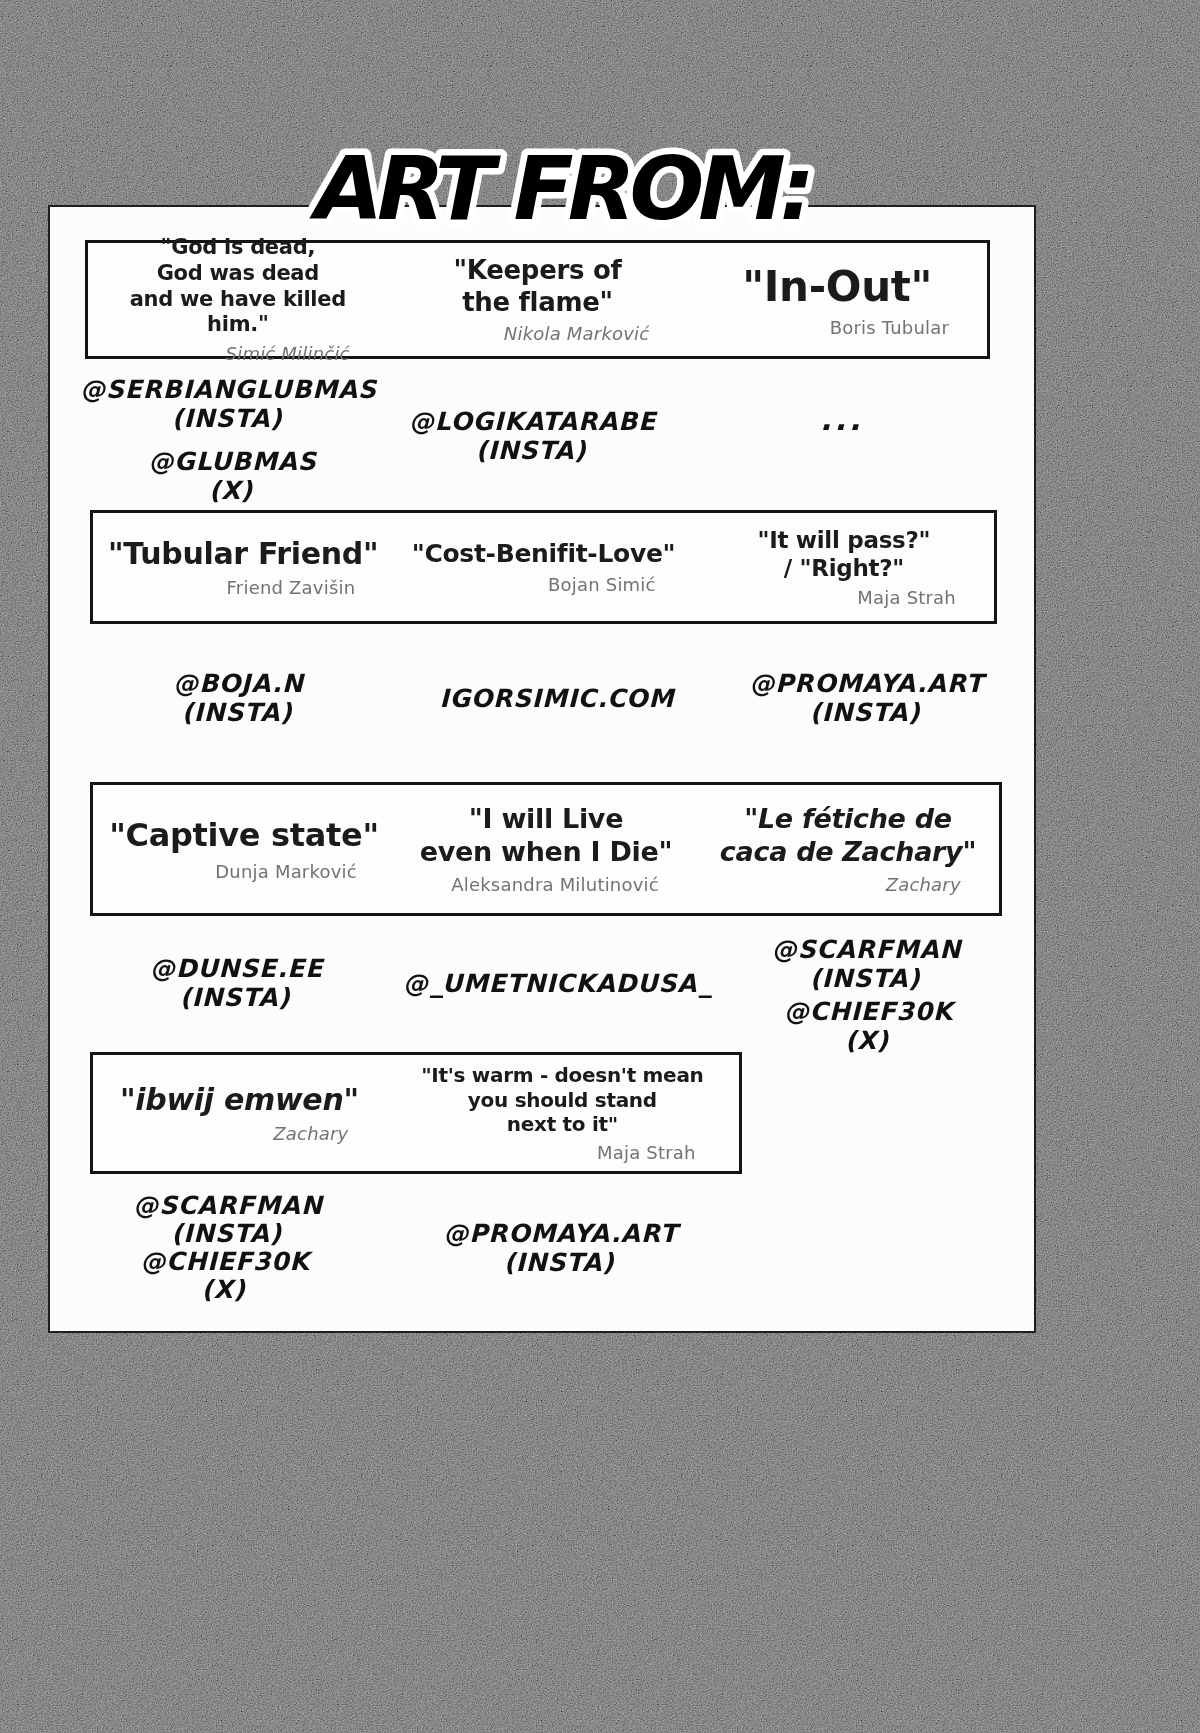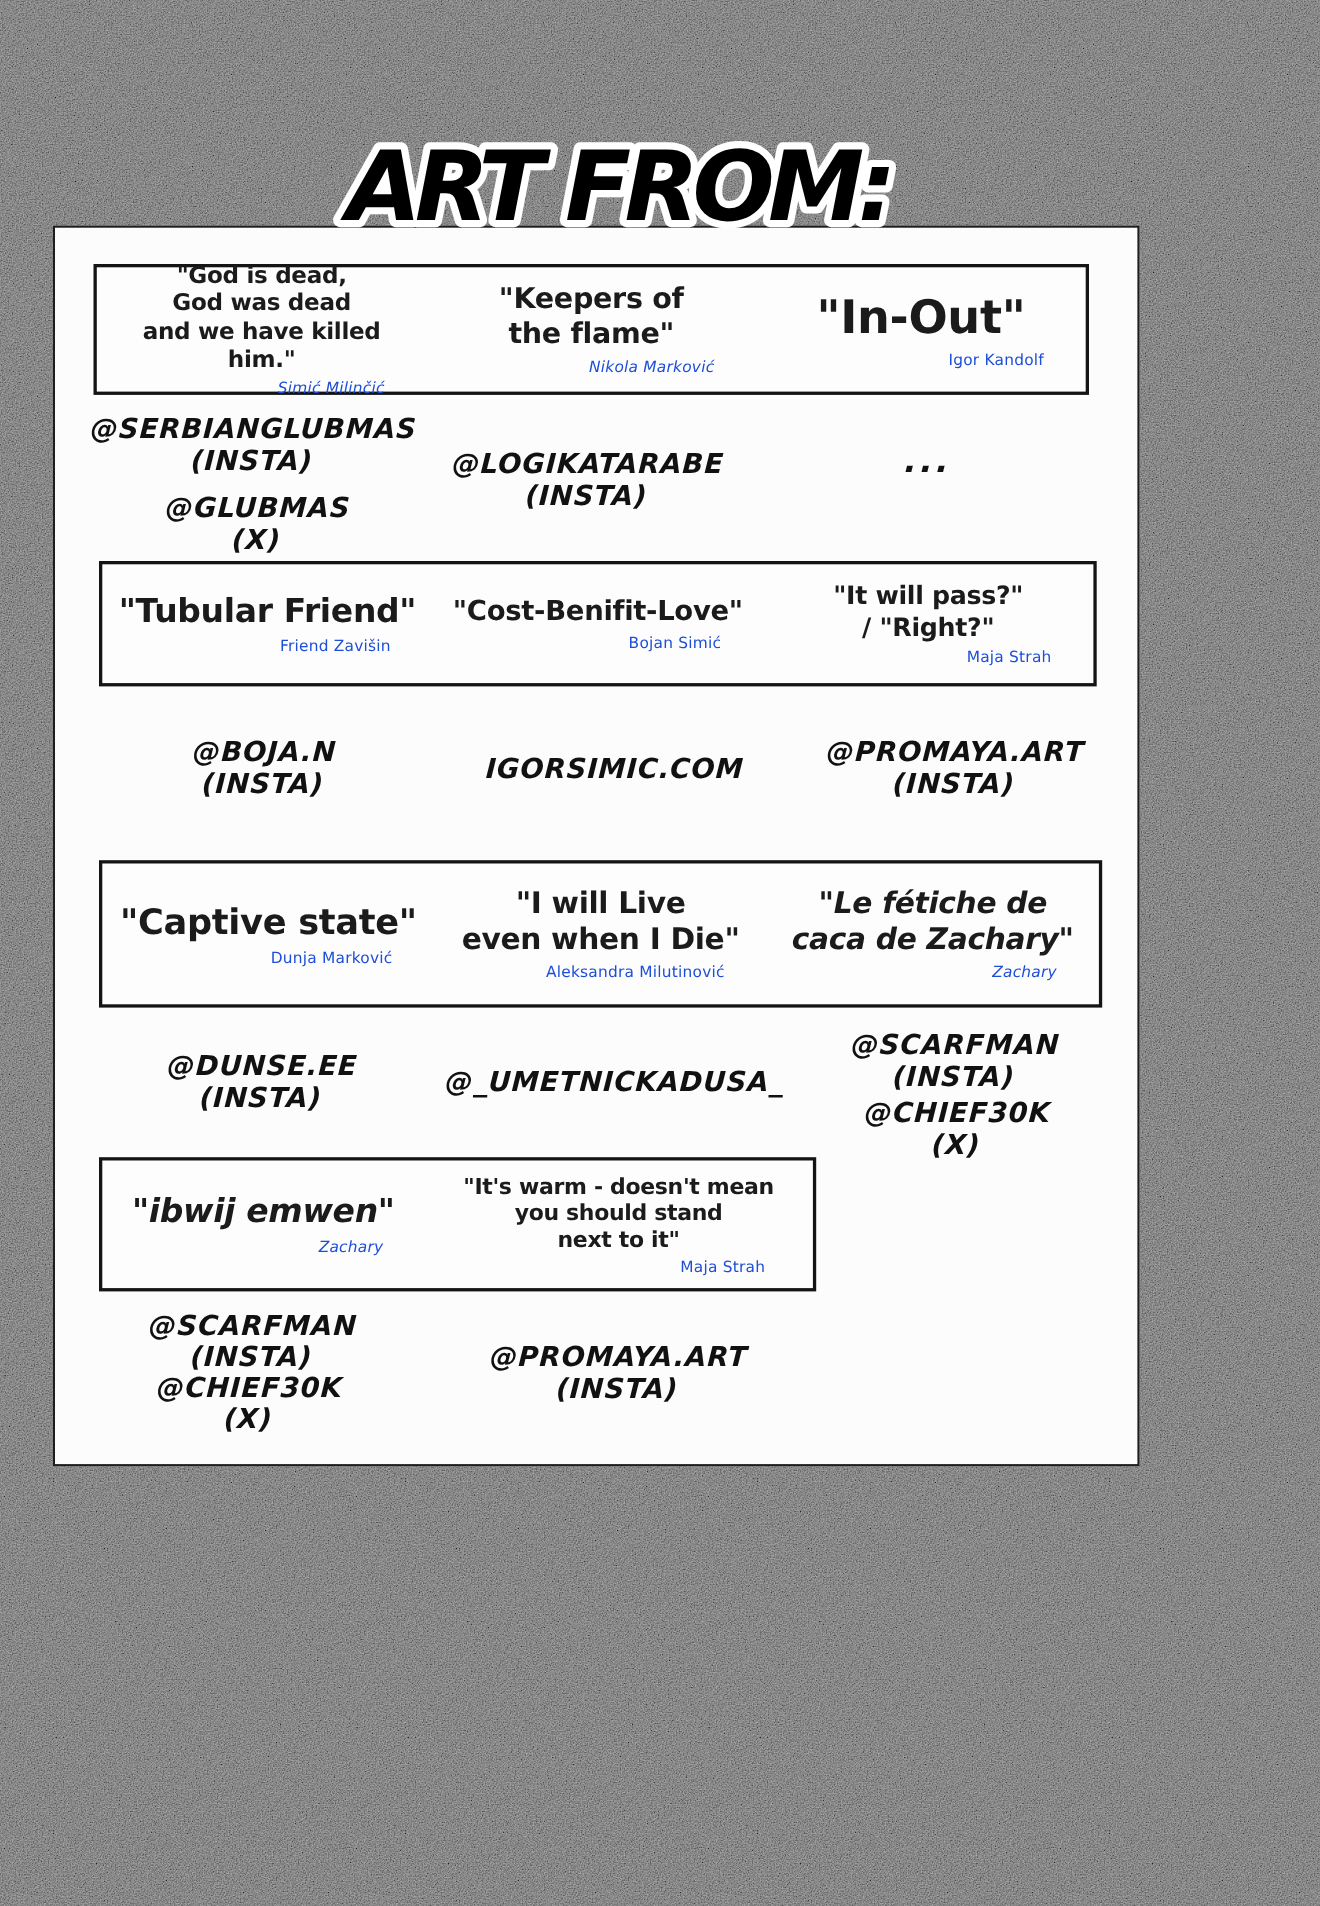--- a/index.html
+++ b/index.html
@@ -6,40 +6,40 @@
   body{
     width:1200px;height:1733px;position:relative;overflow:hidden;
     background:#4a4a4a;
     font-family:"DejaVu Sans","Liberation Sans",sans-serif;
   }
   .noise-bg{position:absolute;top:0;left:0;width:1200px;height:1733px;z-index:0;}
   .panel{
     position:absolute;left:48px;top:205px;width:988px;height:1128px;
     background:#fcfcfc;border:2px solid #1d1d1d;z-index:1;box-sizing:border-box;
   }
-  .title-wrap{position:absolute;top:110px;left:190px;width:740px;height:115px;z-index:2;}
+  .title-wrap{position:absolute;top:129px;left:190px;width:740px;height:115px;z-index:2;}
   
   .box{
     position:absolute;background:#fdfdfd;border:3px solid #141414;
     display:flex;box-sizing:border-box;
   }
   .box1{left:35px;top:33px;width:905px;height:119px;}
   .box2{left:40px;top:303px;width:907px;height:114px;}
   .box3{left:40px;top:575px;width:912px;height:134px;}
   .box4{left:40px;top:845px;width:652px;height:122px;}
   .entry{
     flex:1;display:flex;flex-direction:column;justify-content:center;
     align-items:center;padding:6px 10px;min-width:0;
   }
   .entry .title{
     font-weight:bold;color:#1b1b1b;text-align:center;
     white-space:pre-line;line-height:1.22;letter-spacing:-0.3px;
   }
   .entry .artist{
-    font-size:14px;color:#1d4ed8;margin-top:5px;align-self:flex-end;
+    font-size:18px;color:#737373;margin-top:5px;align-self:flex-end;
     margin-right:10%;letter-spacing:0.2px;
   }
   .it{font-style:italic;}
   .t21{font-size:21px;}  .t25{font-size:25px;}  .t26{font-size:26px;}
   .t22{font-size:23px;}  .t30{font-size:30px;}  .t32{font-size:32px;}
   .t27{font-size:27px;}  .t40{font-size:42px;letter-spacing:0px;}
   .t20{font-size:20px;}
   
   .handle{
     position:absolute;width:360px;text-align:center;
@@ -82,21 +82,21 @@
 and we have killed him."</div>
       <div class="artist it">Simić Milinčić</div>
     </div>
     <div class="entry">
       <div class="title t26">"Keepers of
 the flame"</div>
       <div class="artist it">Nikola Marković</div>
     </div>
     <div class="entry">
       <div class="title t40">"In-Out"</div>
-      <div class="artist">Igor Kandolf</div>
+      <div class="artist">Boris Tubular</div>
     </div>
   </div>
 
   <div class="handle" style="left:0px;top:168px;">@SERBIANGLUBMAS
 (INSTA)</div>
   <div class="handle" style="left:4px;top:240px;">@GLUBMAS
 (X)</div>
   <div class="handle" style="left:304px;top:200px;">@LOGIKATARABE
 (INSTA)</div>
   <div class="handle dots" style="left:614px;top:195px;">...</div>

